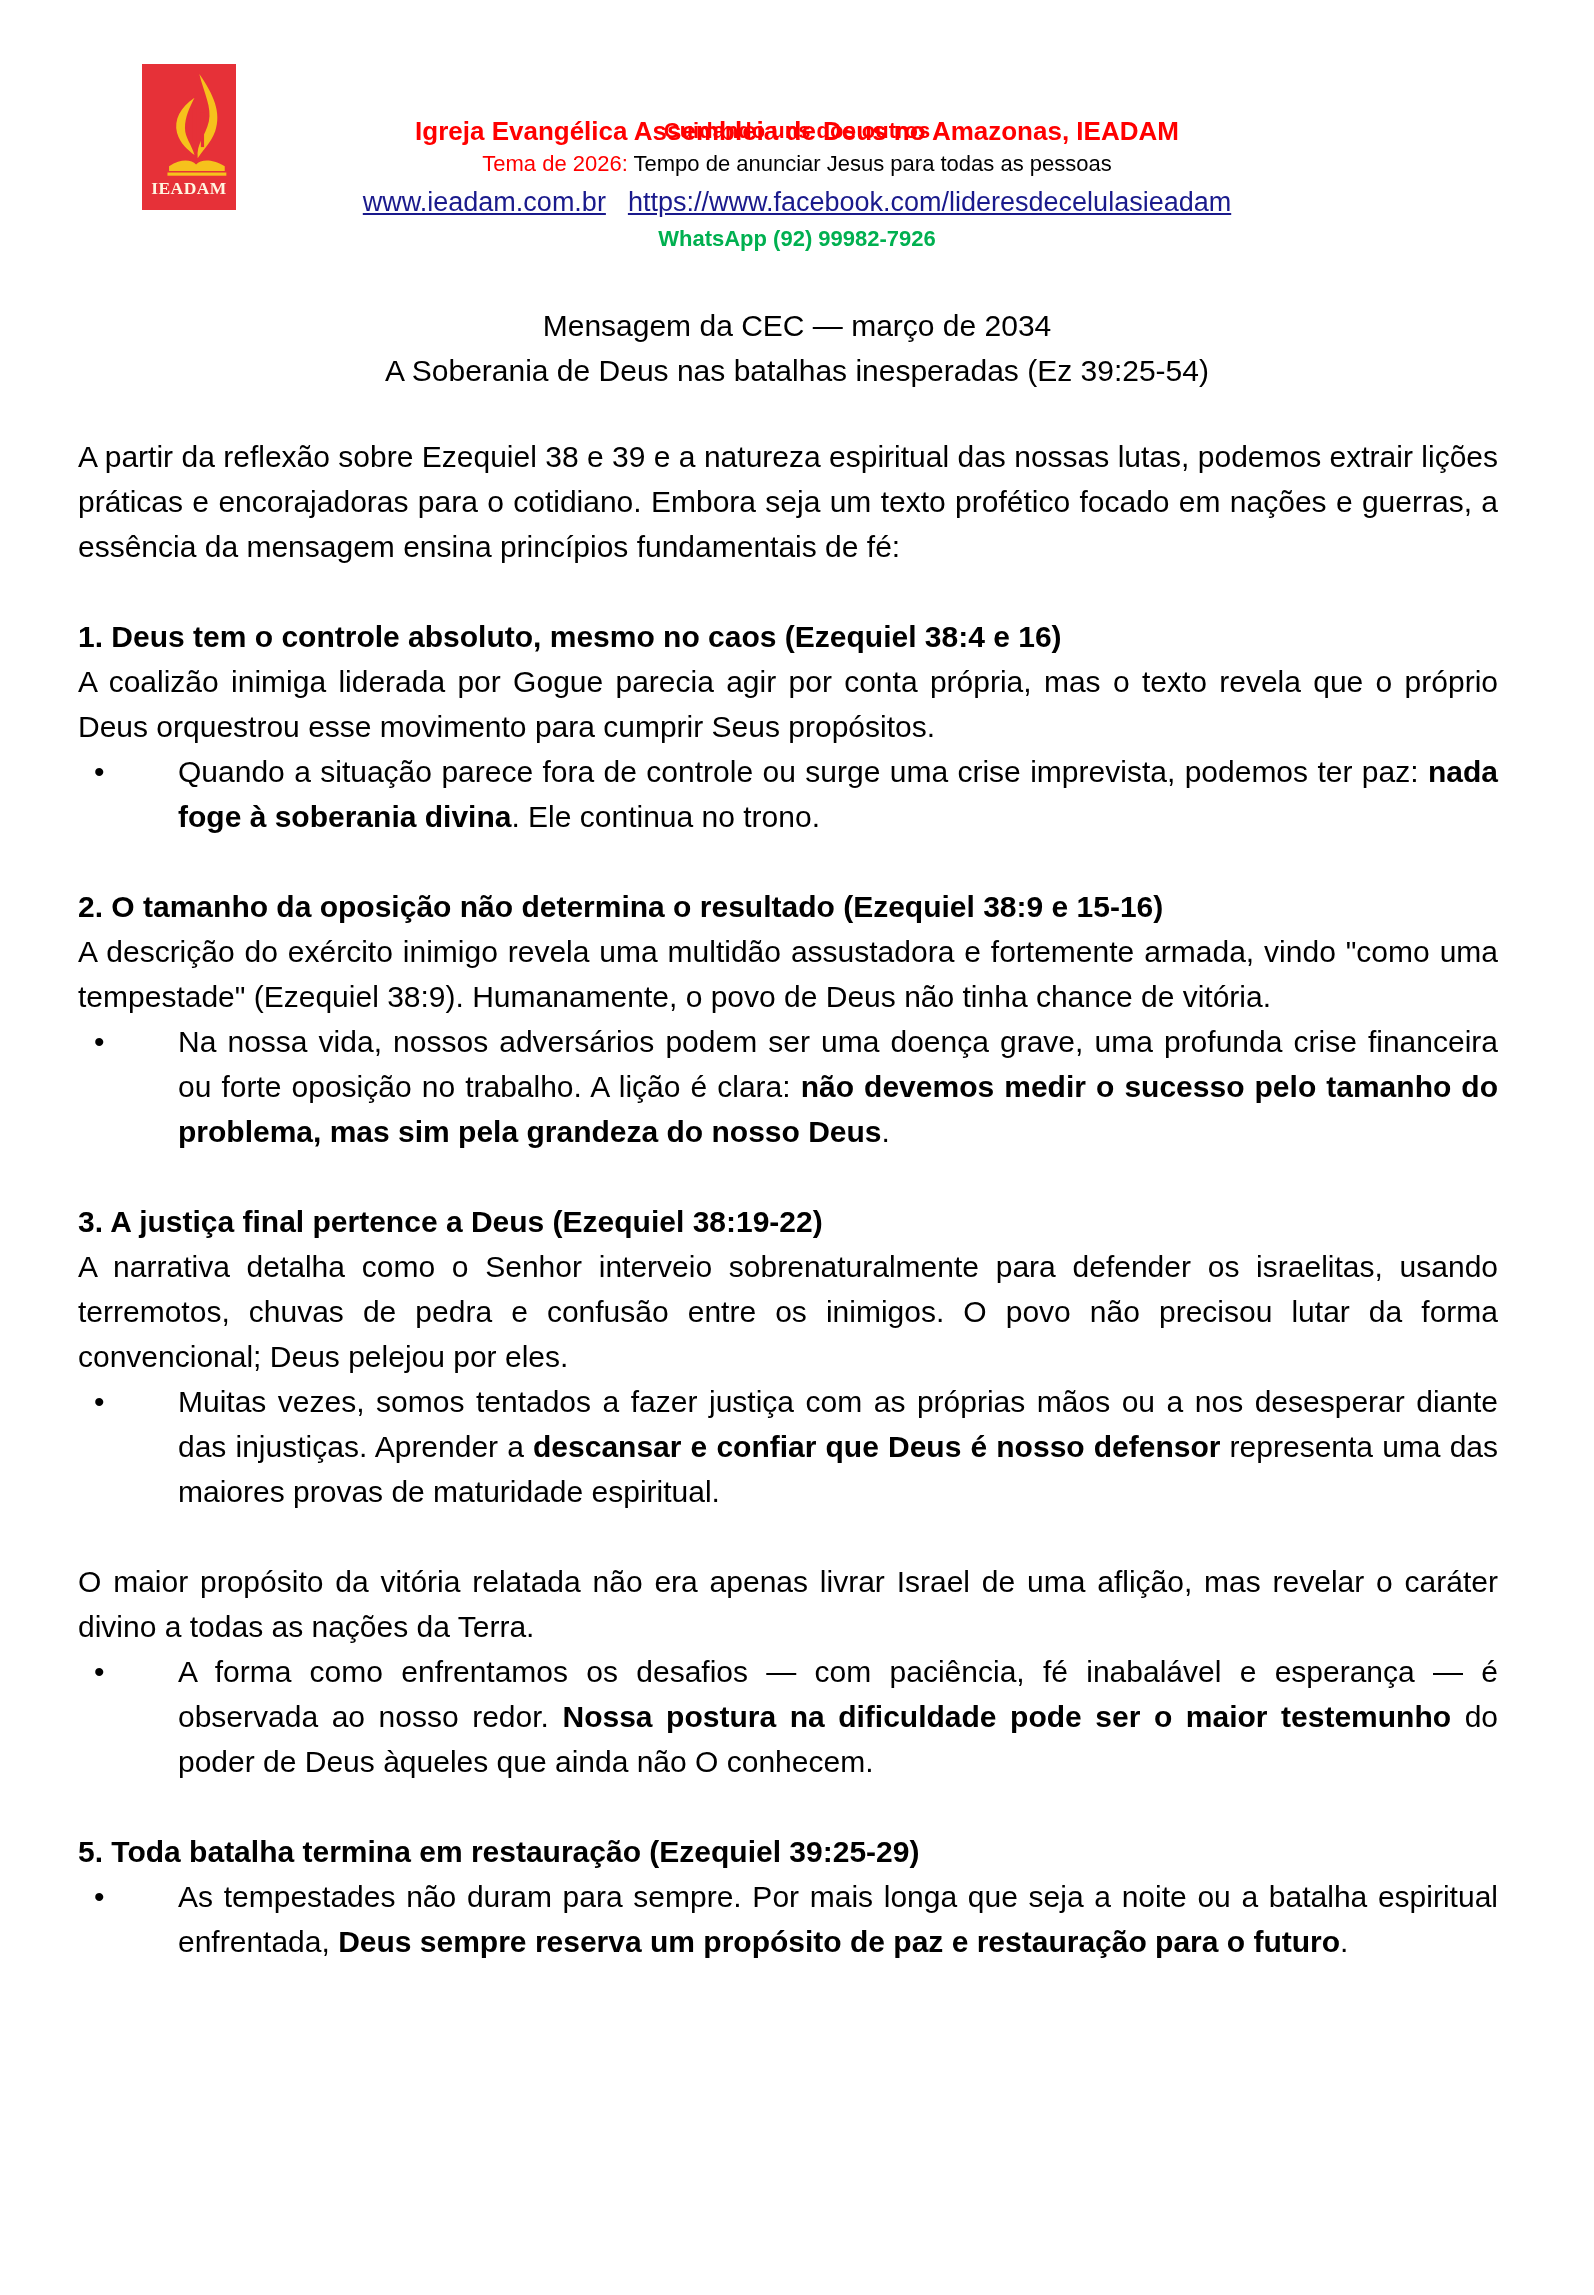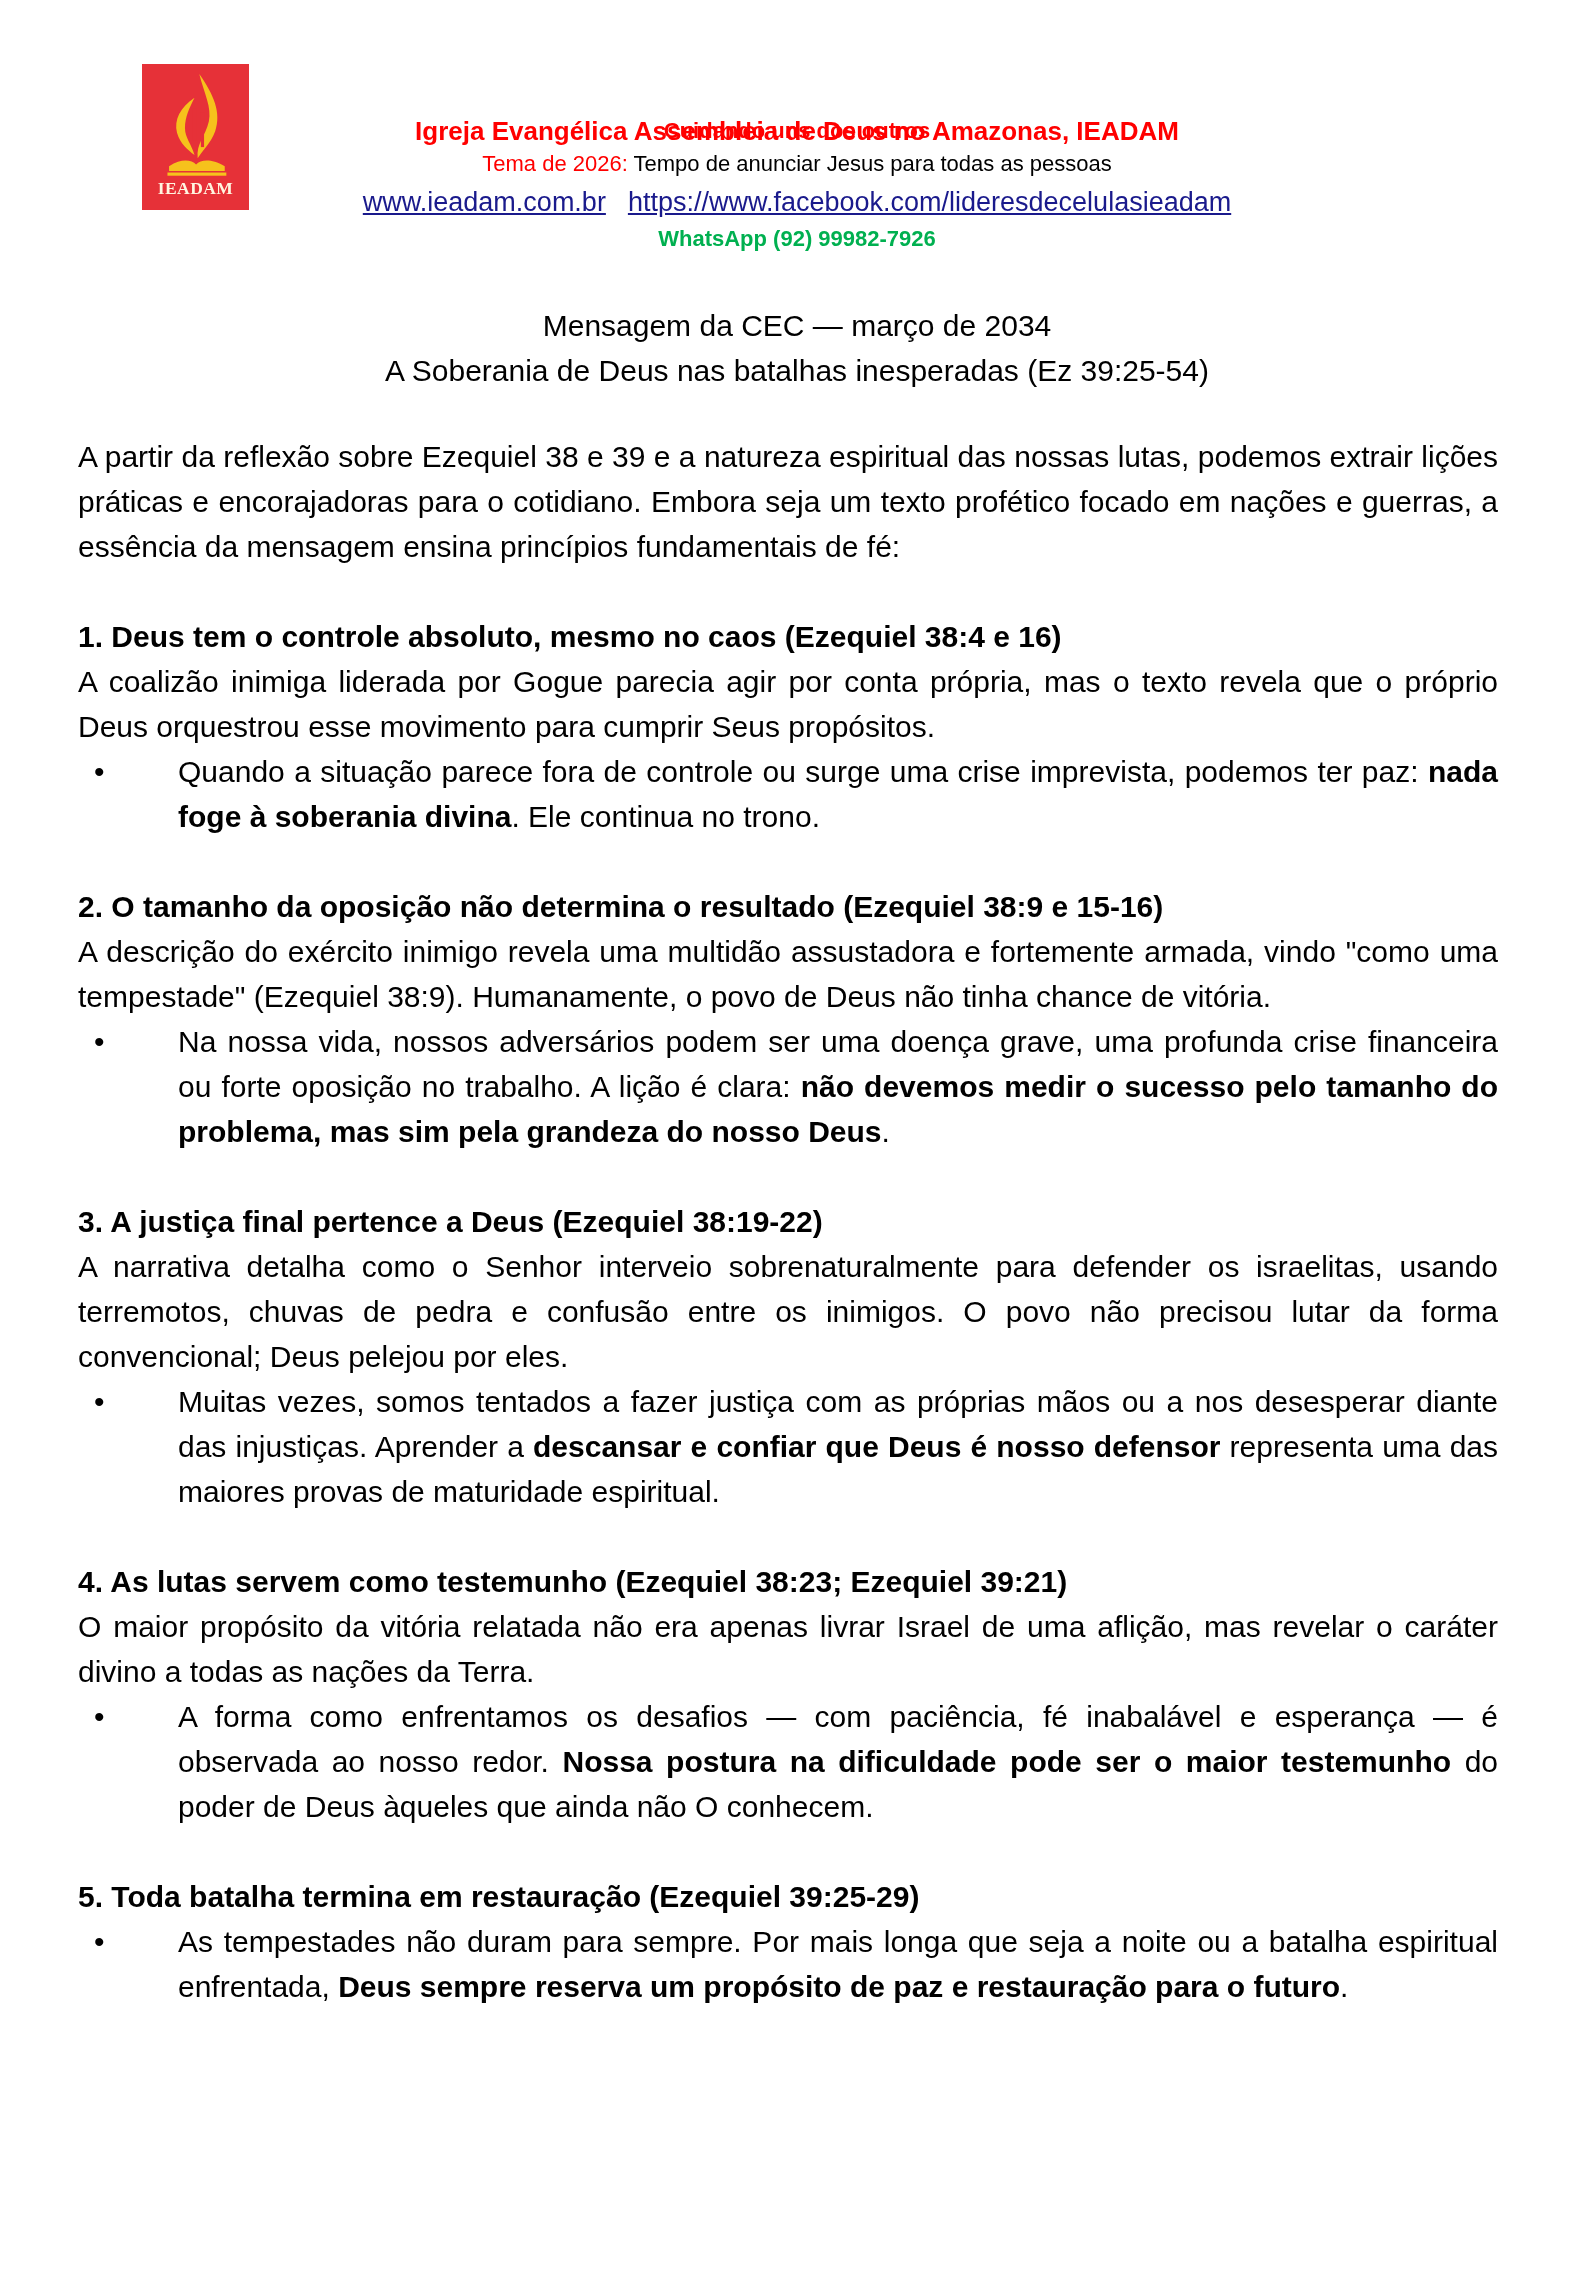--- a/index.html
+++ b/index.html
@@ -1,18 +1,18 @@
 <!DOCTYPE html>
 <html style="font-size:12.8px"><head>
 <meta charset="utf-8">
 <style>
   html, body { margin: 0; padding: 0; background: #ffffff; }
   body { width: 1594px; height: 2295px; position: relative; overflow: hidden;
          font-family: "Liberation Sans", "DejaVu Sans", sans-serif; color: #000; }
-  .logo { position: absolute; left: 142px; top: 64px; width: 107px; height: 146px;
+  .logo { position: absolute; left: 142px; top: 64px; width: 94px; height: 146px;
           background: #e63138; }
   .logo svg { display: block; }
   .logo-text { position: absolute; left: 0; right: 0; bottom: 11px; text-align: center;
                font-family: "Liberation Serif", "DejaVu Serif", serif; font-weight: bold;
                font-size: 17.5px; color: #fff5e0; letter-spacing: 0.4px; }
   .header { position: absolute; left: 0; width: 1594px; text-align: center; }
   .h-title { top: 80px; font-size: 26px; color: #ff0000; font-weight: bold; margin-top: 36px; }
   .h-sub { top: 118px; font-size: 22px; color: #ff0000; font-weight: bold; }
   .h-tema { top: 151px; font-size: 22px; color: #000; }
   .h-tema .red { color: #ff0000; }
@@ -75,21 +75,20 @@
     <p class="bullet"><span class="dot">•</span><span>Na nossa vida, nossos adversários podem ser uma doença grave, uma profunda crise financeira ou forte oposição no trabalho. A lição é clara: </span><b>não devemos medir o sucesso pelo tamanho do problema, mas sim pela grandeza do nosso Deus</b><span>.</span></p>
   </div>
 
   <div class="section">
     <p class="sec-title">3. A justiça final pertence a Deus (Ezequiel 38:19-22)</p>
     <p>A narrativa detalha como o Senhor interveio sobrenaturalmente para defender os israelitas, usando terremotos, chuvas de pedra e confusão entre os inimigos. O povo não precisou lutar da forma convencional; Deus pelejou por eles.</p>
     <p class="bullet"><span class="dot">•</span><span>Muitas vezes, somos tentados a fazer justiça com as próprias mãos ou a nos desesperar diante das injustiças. Aprender a </span><b>descansar e confiar que Deus é nosso defensor</b><span> representa uma das maiores provas de maturidade espiritual.</span></p>
   </div>
 
   <div class="section">
-    <p class="sec-title">4. As lutas servem como testemunho (Ezequiel 38:23; Ezequiel 39:21)</p>
     <p>O maior propósito da vitória relatada não era apenas livrar Israel de uma aflição, mas revelar o caráter divino a todas as nações da Terra.</p>
     <p class="bullet"><span class="dot">•</span><span>A forma como enfrentamos os desafios — com paciência, fé inabalável e esperança — é observada ao nosso redor. </span><b>Nossa postura na dificuldade pode ser o maior testemunho</b><span> do poder de Deus àqueles que ainda não O conhecem.</span></p>
   </div>
 
   <div class="section">
     <p class="sec-title">5. Toda batalha termina em restauração (Ezequiel 39:25-29)</p>
     <p class="bullet"><span class="dot">•</span><span>As tempestades não duram para sempre. Por mais longa que seja a noite ou a batalha espiritual enfrentada, </span><b>Deus sempre reserva um propósito de paz e restauração para o futuro</b><span>.</span></p>
   </div>
 </div>
 

